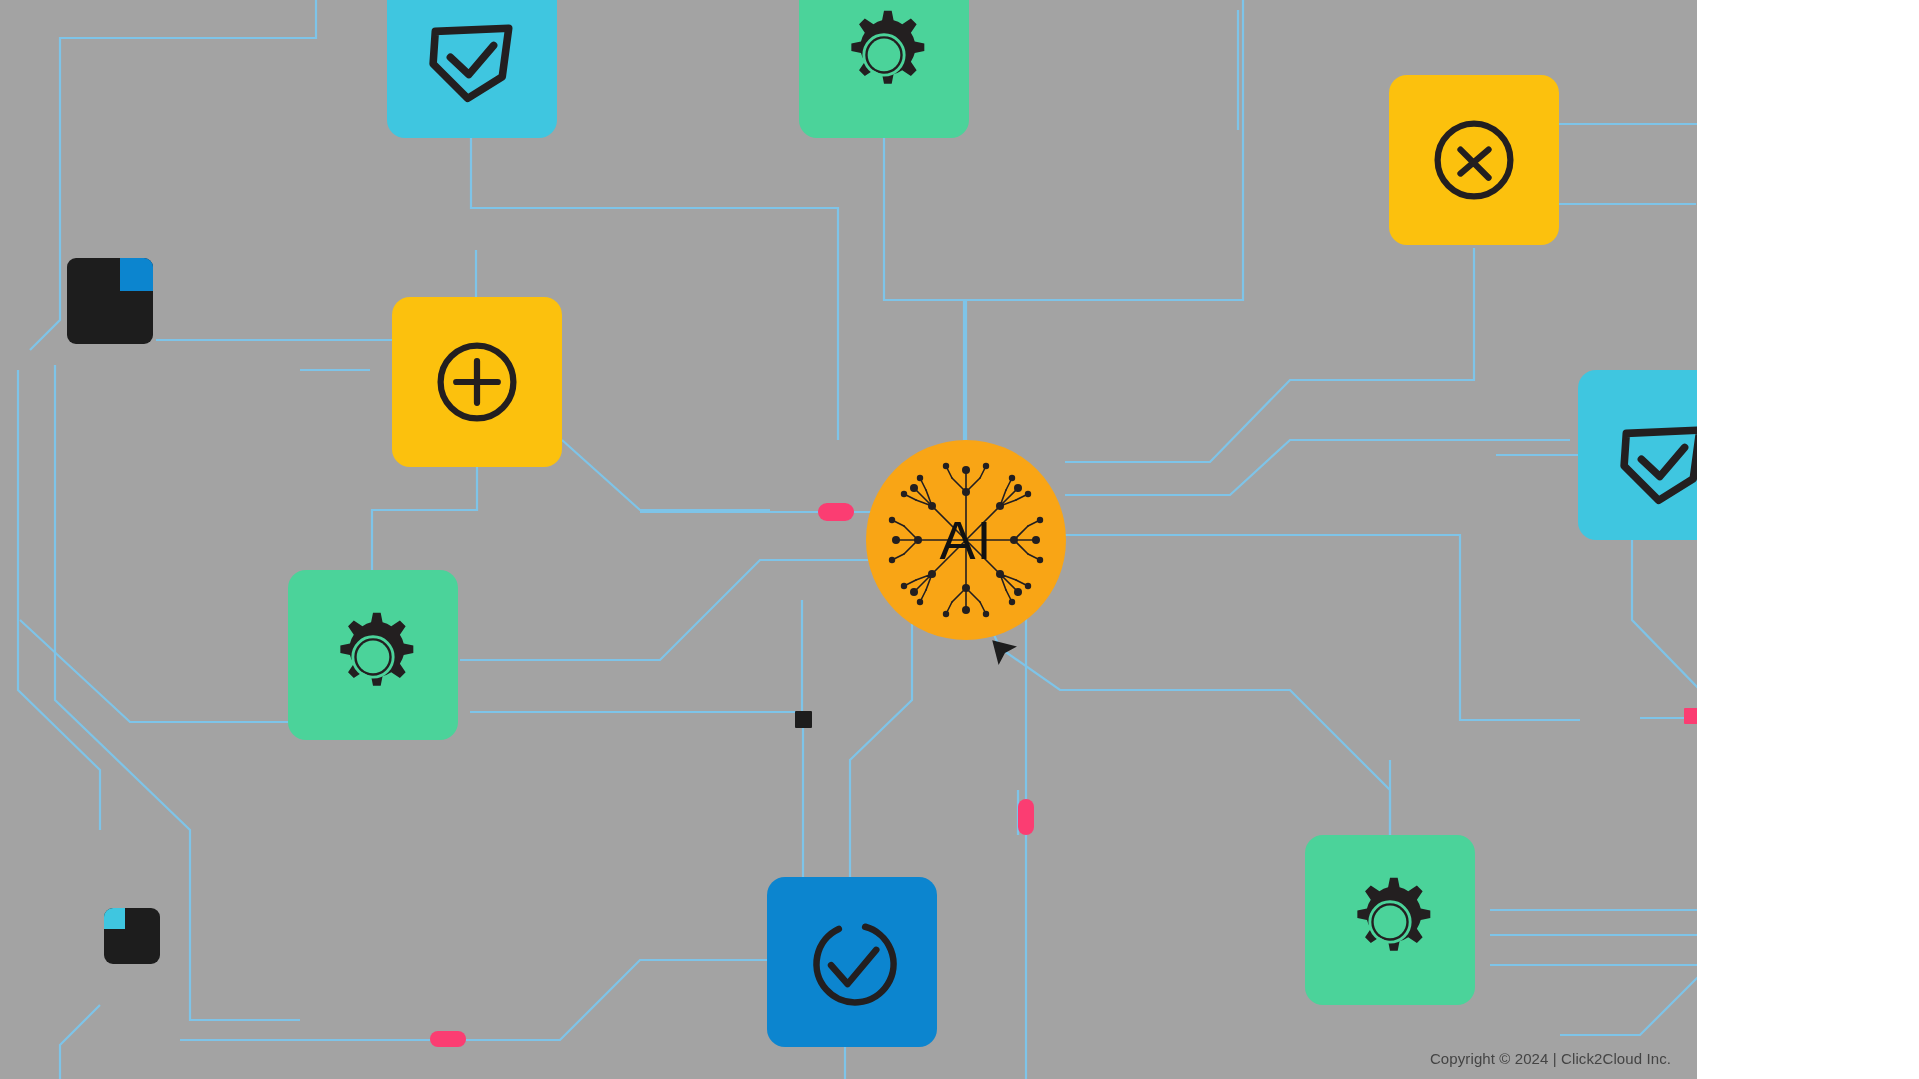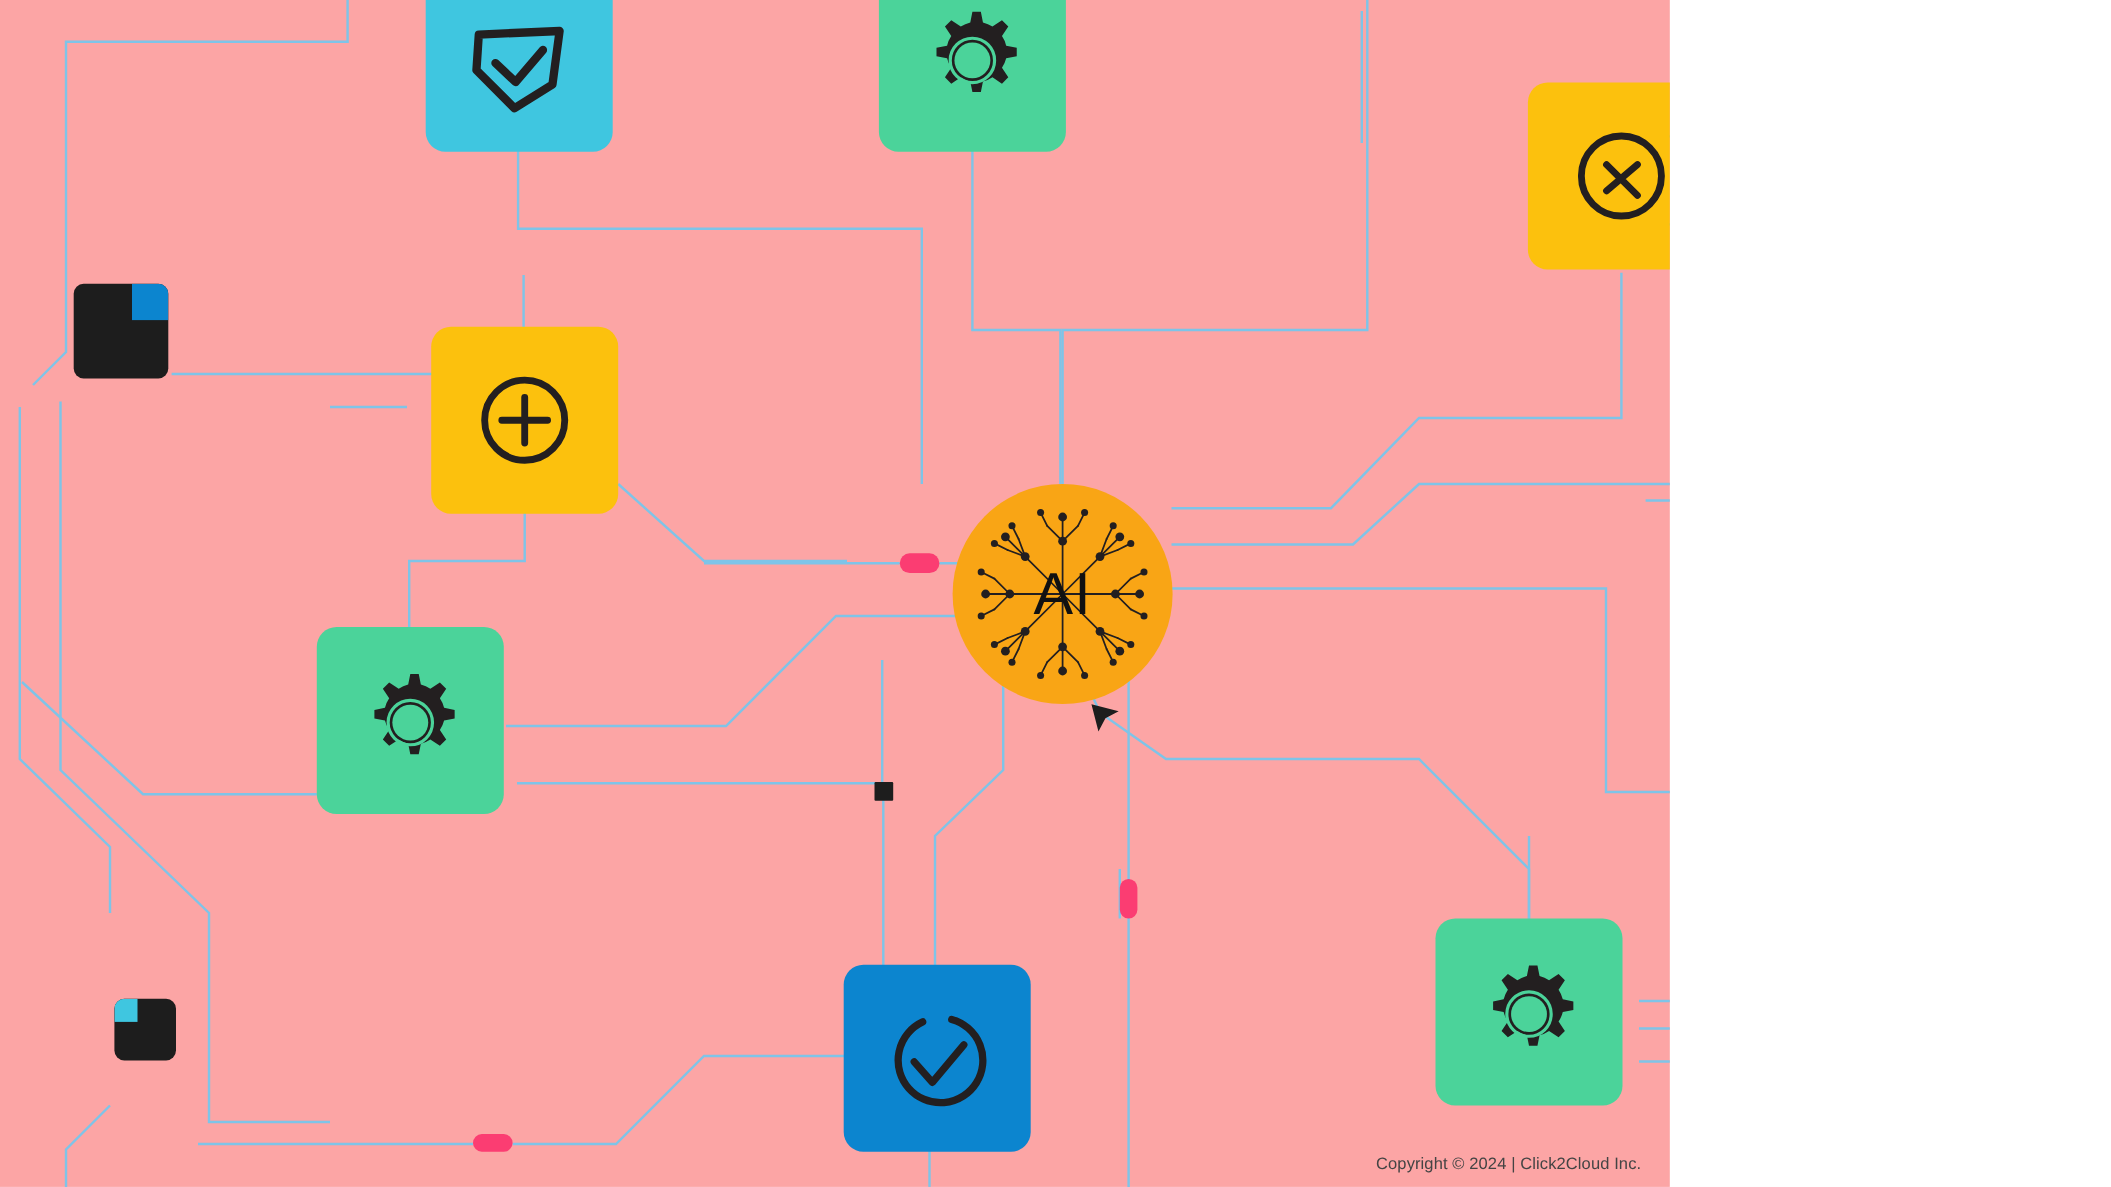--- a/index.html
+++ b/index.html
@@ -6,23 +6,23 @@
   html, body {
     margin: 0;
     padding: 0;
     background: #ffffff;
   }
   body {
     font-family: "Liberation Sans", sans-serif;
   }
   #stage {
     position: relative;
-    width: 1518px;
+    width: 1697px;
     height: 1079px;
-    background: #fca5a5;
+    background: #a3a3a3;
     overflow: hidden;
   }
   #circuit-svg {
     position: absolute;
     left: 0;
     top: 0;
     width: 1919px;
     height: 1079px;
   }
   .node-tile {

